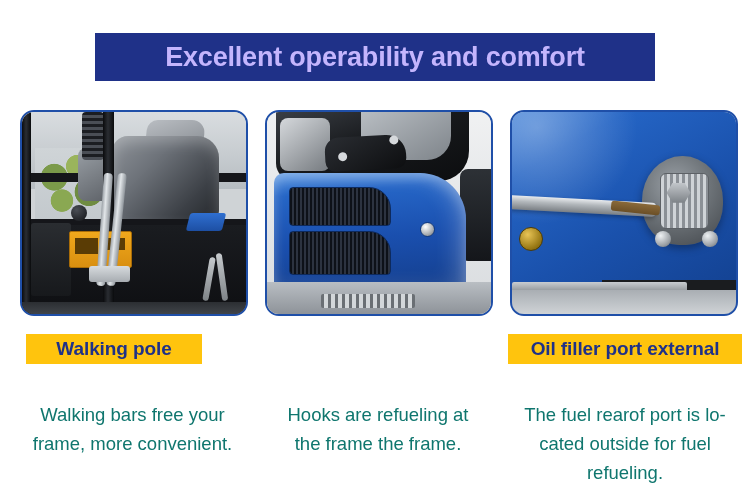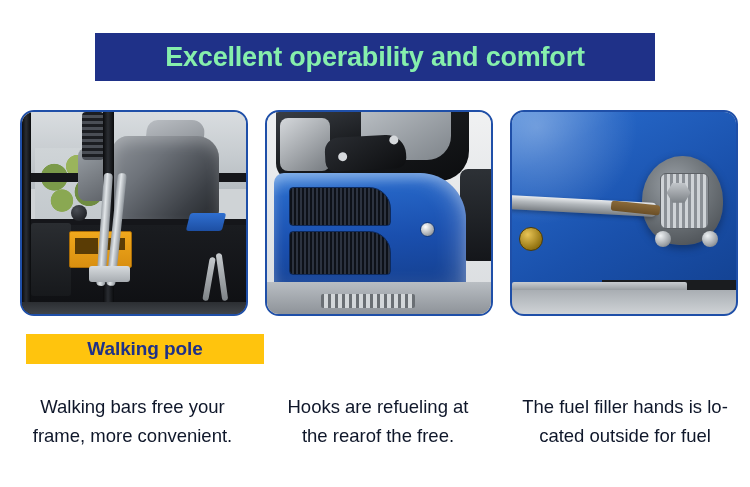--- a/index.html
+++ b/index.html
@@ -21,21 +21,21 @@
     left: 95px;
     top: 33px;
     width: 560px;
     height: 48px;
     background: #1F3188;
     display: flex;
     align-items: center;
     justify-content: center;
   }
   .banner-text {
-    color: #86efac;
+    color: #c4b5fd;
     font-size: 27px;
     font-weight: bold;
     letter-spacing: -0.2px;
     white-space: nowrap;
   }
 
   
   .panels {
     position: absolute;
     left: 0;
@@ -338,37 +338,37 @@
     justify-content: center;
     box-sizing: border-box;
   }
   .caption-text {
     color: #1F3188;
     font-size: 19px;
     font-weight: bold;
     white-space: nowrap;
     letter-spacing: -0.1px;
   }
-  .caption-1 { left: 26px;  width: 238px; text-align: center; }
+  .caption-1 { left: 26px;  width: 176px; text-align: center; }
   .caption-2 { left: 271px; width: 210px; }
   .caption-3 { left: 508px; width: 234px; }
 
   
   .descriptions {
     position: absolute;
     left: 0;
     top: 392px;
     width: 750px;
     height: 95px;
   }
   .desc {
     position: absolute;
-    top: 0;
+    top: 8px;
     text-align: center;
-    color: #0f172a;
+    color: #0f766e;
     font-size: 18.5px;
     line-height: 29px;
     font-weight: normal;
   }
   .desc-1 { left: 10px;  width: 245px; }
   .desc-2 { left: 258px; width: 240px; }
   .desc-3 { left: 503px; width: 244px; }
   .desc-line { display: block; white-space: nowrap; }
 </style>
 </head>
@@ -441,32 +441,36 @@
       <div class="p3-floor"></div>
     </div>
   </div>
 
 </div>
 
 <div class="captions">
   <div class="caption caption-1">
     <span class="caption-text">Walking pole</span>
   </div>
+  <div class="caption caption-3">
+    <span class="caption-text">Oil filler port external</span>
+  </div>
 </div>
 
 <div class="descriptions">
 
   <div class="desc desc-1">
     <span class="desc-line">Walking bars free your</span>
     <span class="desc-line">frame, more convenient.</span>
   </div>
 
   <div class="desc desc-2">
     <span class="desc-line">Hooks are refueling at</span>
-    <span class="desc-line">the rearof the free.</span>
+    <span class="desc-line">the frame the frame.</span>
   </div>
 
   <div class="desc desc-3">
-    <span class="desc-line">The fuel filler hands is lo-</span>
+    <span class="desc-line">The fuel rearof port is lo-</span>
     <span class="desc-line">cated outside for fuel</span>
+    <span class="desc-line">refueling.</span>
   </div>
 
 </div>
 
 </body></html>

